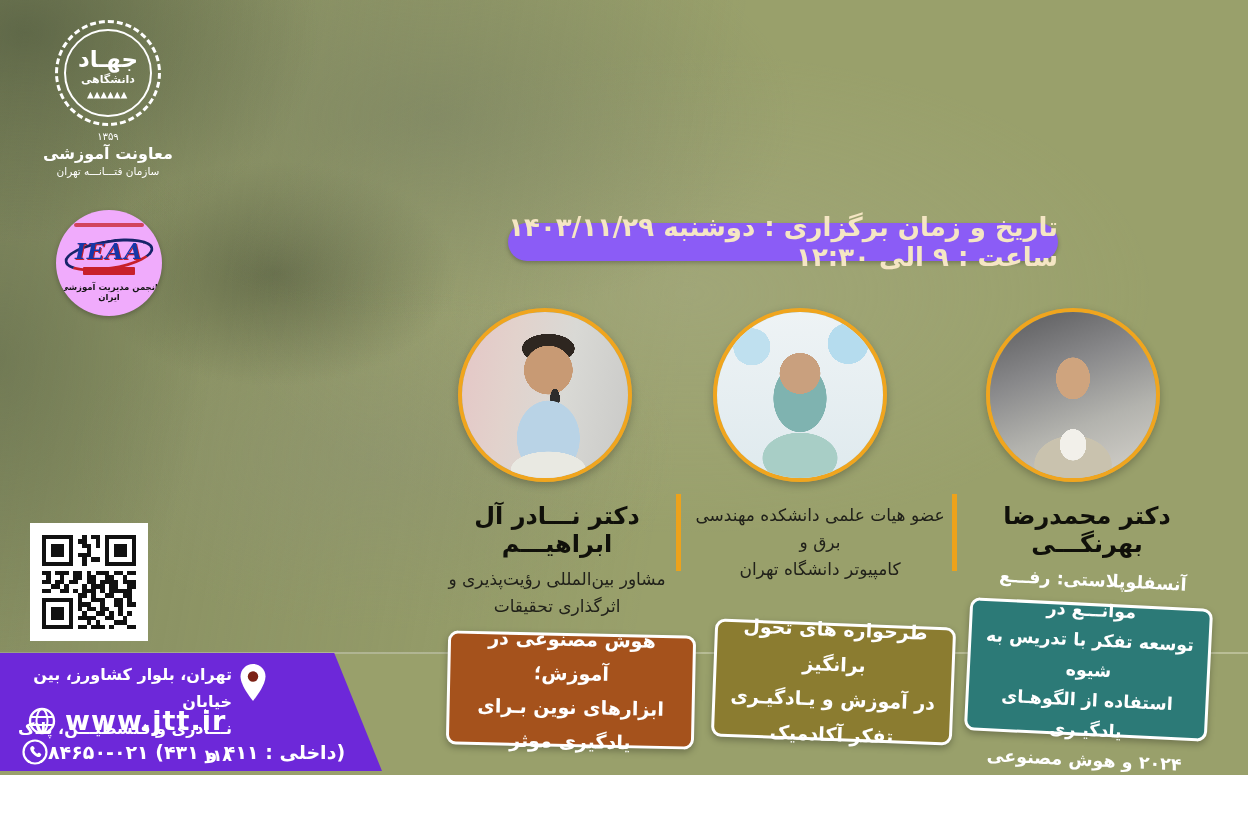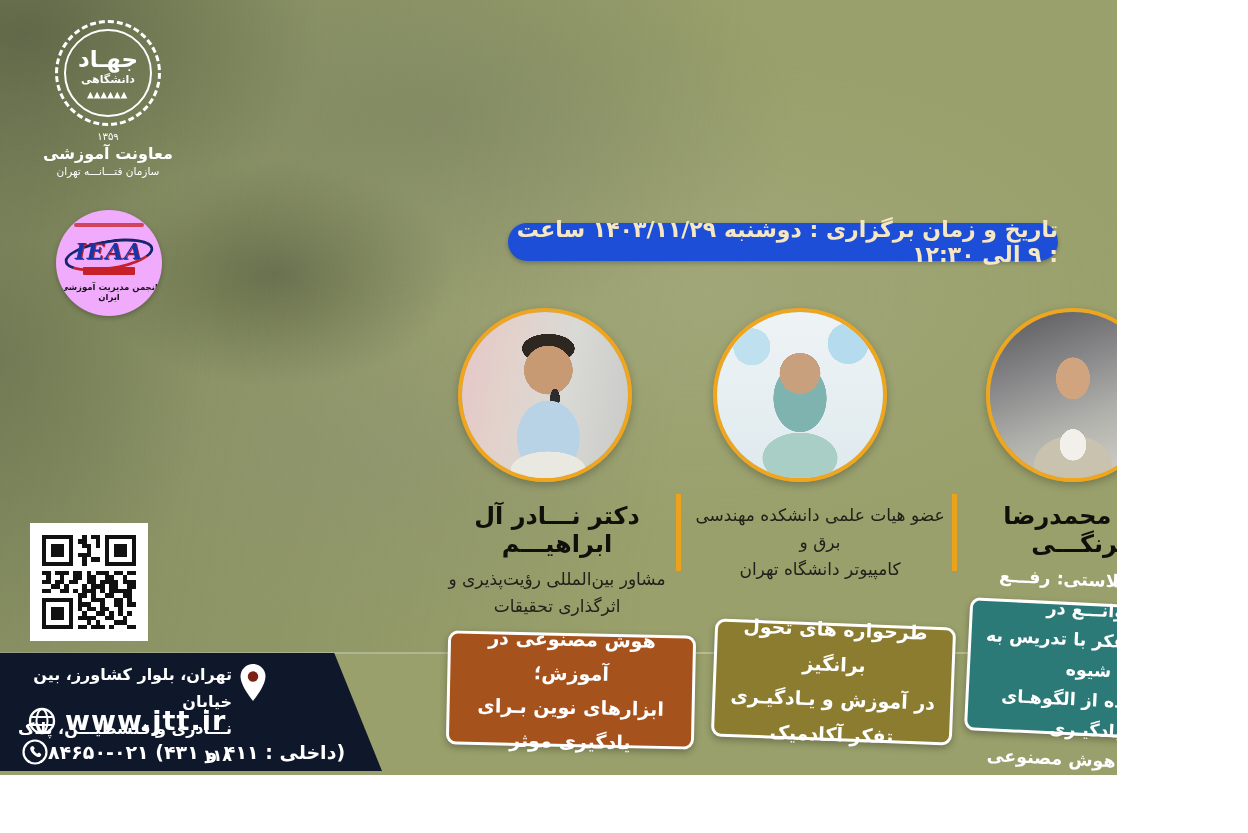--- a/index.html
+++ b/index.html
@@ -1,17 +1,17 @@
 <!DOCTYPE html>
 <html lang="fa"><head>
 <meta charset="utf-8">
 <style>
   * { margin:0; padding:0; box-sizing:border-box; }
   body { background:#fff; font-family:"DejaVu Sans", sans-serif; }
-  .poster { position:relative; width:1117px; height:833px; background:#fff; overflow:hidden; }
+  .poster { position:relative; width:1248px; height:833px; background:#fff; overflow:hidden; }
 
   
   .green-bg { position:absolute; left:0; top:0; width:1248px; height:775px; background:#99a06b; }
   .photo-texture { position:absolute; left:0; top:0; width:1248px; height:654px;
     border-bottom:2px solid rgba(240,240,220,.38);
     background:
       radial-gradient(ellipse 420px 300px at 2% 5%, rgba(70,80,56,.60), rgba(70,80,56,0) 70%),
       radial-gradient(ellipse 300px 420px at 0% 55%, rgba(92,102,72,.50), rgba(92,102,72,0) 70%),
       radial-gradient(ellipse 500px 280px at 35% 18%, rgba(120,128,98,.55), rgba(120,128,98,0) 72%),
       radial-gradient(ellipse 260px 160px at 22% 42%, rgba(58,66,46,.45), rgba(58,66,46,0) 70%),
@@ -52,23 +52,23 @@
   .title { position:absolute; left:360px; right:6px; top:40px; text-align:center; direction:rtl; }
   .title-line { color:#fff; font-weight:bold;
     text-shadow:
       -4px -4px 0 #000, 4px -4px 0 #000, -4px 4px 0 #000, 4px 4px 0 #000,
       -5px 0 0 #000, 5px 0 0 #000, 0 -5px 0 #000, 0 5px 0 #000,
       -3px 3px 0 #000, 3px -3px 0 #000, 0 8px 10px rgba(0,0,0,.35); }
   .title-line1 { font-size:53px; line-height:1.3; }
   .title-line2 { font-size:47px; line-height:1.25; }
 
   
-  .date-pill { position:absolute; left:508px; top:223px; width:550px; height:38px; background:#1d4ed8;
+  .date-pill { position:absolute; left:508px; top:223px; width:550px; height:38px; background:#8b5cf6;
     border-radius:19px; direction:rtl; display:flex; align-items:center; justify-content:center;
-    color:#f5e6c4; font-size:22px; font-weight:bold; box-shadow:0 2px 4px rgba(0,0,0,.25);text-align:right; }
+    color:#f5e6c4; font-size:26px; font-weight:bold; box-shadow:0 2px 4px rgba(0,0,0,.25);text-align:right; }
 
   
   .pcir { position:absolute; top:308px; width:174px; height:174px; border-radius:50%;
     border:4px solid #f0a51e; overflow:hidden; box-shadow:0 3px 8px rgba(0,0,0,.25); }
   .pcir.p1 { left:458px; } .pcir.p2 { left:713px; } .pcir.p3 { left:986px; }
   .photo { width:100%; height:100%; }
   .photo.m1 { background:
       radial-gradient(ellipse 62px 30px at 52% 95%, #e9e9e2 0 60%, transparent 61%),
       radial-gradient(ellipse 52px 62px at 52% 76%, #b9d3e6 0 60%, transparent 61%),
       radial-gradient(ellipse 8px 16px at 56% 52%, #2c2c2c 0 60%, transparent 61%),
@@ -107,21 +107,21 @@
   .tbox.t2 { left:713px; top:623px; width:241px; height:118px; background:#8b7c30; transform:rotate(2.2deg);
     font-size:19px; line-height:35px; }
   .tbox.t3 { left:967px; top:603px; width:243px; height:133px; background:#2c7a77; transform:rotate(2.8deg);
     font-size:17.5px; line-height:30px; }
 
   
   .qr { position:absolute; left:30px; top:523px; width:118px; height:118px; background:#fff;
     display:flex; align-items:center; justify-content:center; }
 
   
-  .contact { position:absolute; left:0; top:653px; width:382px; height:118px; background:#0f172a;
+  .contact { position:absolute; left:0; top:653px; width:382px; height:118px; background:#6d28d9;
     clip-path:polygon(0 0, 87.5% 0, 100% 100%, 0 100%); color:#fff; }
   .addr { position:absolute; left:16px; top:8px; width:216px; text-align:right; direction:rtl;
     font-size:16px; font-weight:bold; line-height:27px; }
   .addr span { display:block; }
   .pin-wrap { position:absolute; left:236px; top:10px; }
   .web { position:absolute; left:28px; top:52px; display:flex; align-items:center; gap:9px; }
   .web-text { font-size:27px; font-weight:bold; letter-spacing:1px; }
   .phone-row { position:absolute; left:22px; top:86px; display:flex; align-items:center; gap:0; }
   .phone-text { direction:rtl; font-size:19px; font-weight:bold; }
 </style>

